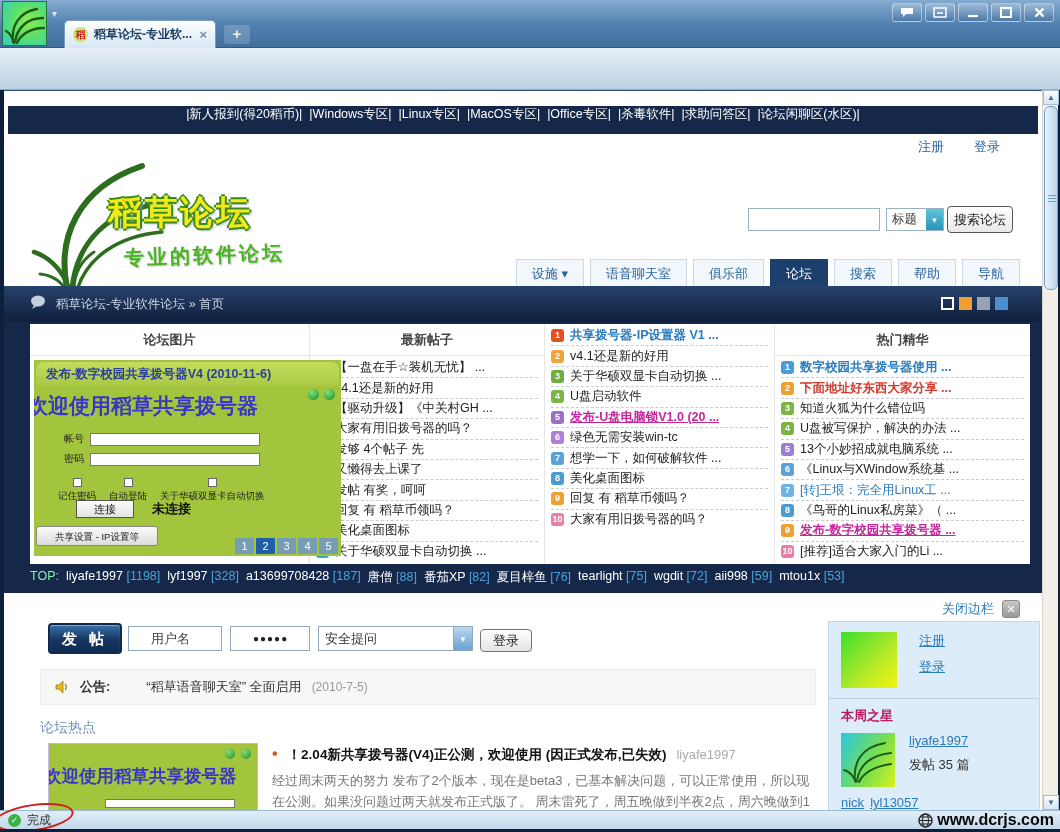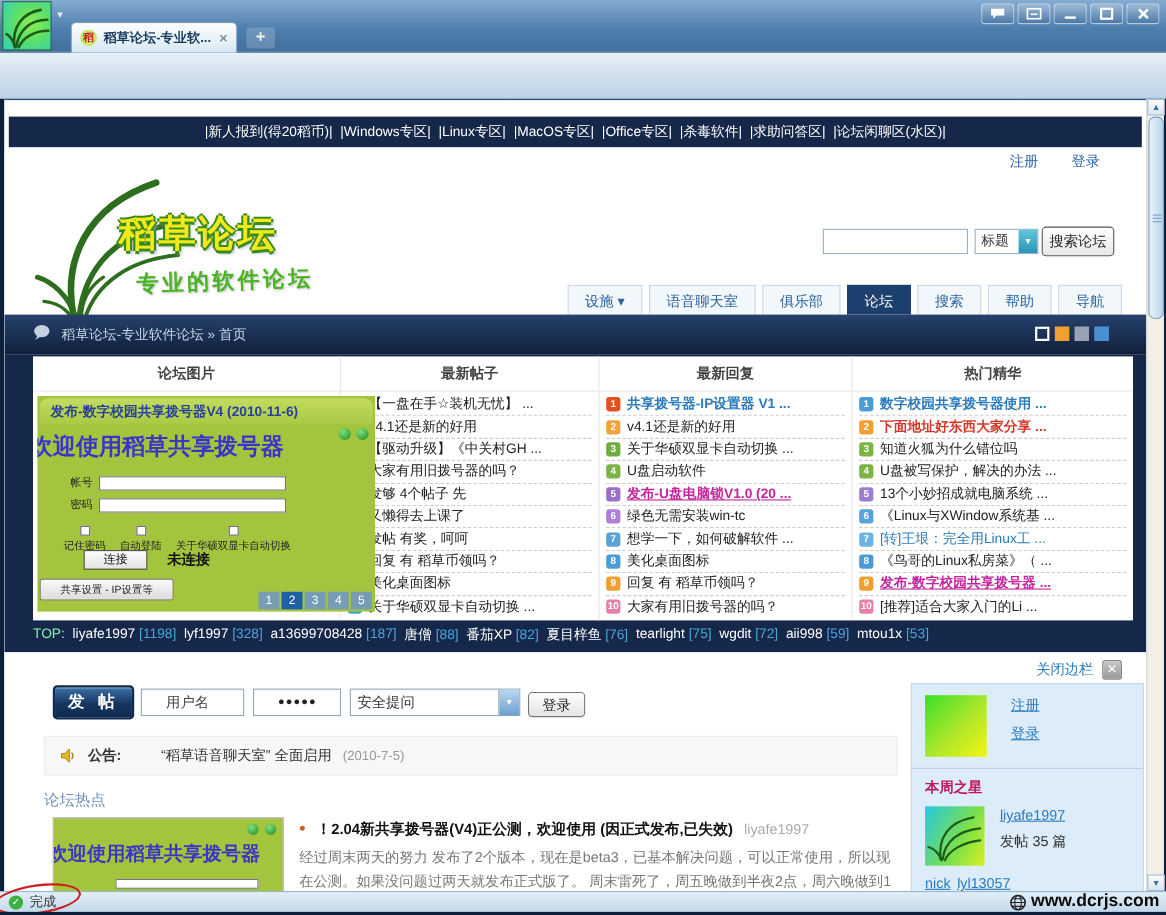--- a/index.html
+++ b/index.html
@@ -36,21 +36,21 @@
   .addr .star { color:#9fb2c2; font-size:15px; }
   .addr .acaret { color:#8aa2b8; font-size:10px; }
 
   
   .page { position:absolute; left:4px; top:90px; width:1038px; height:720px; background:#fff;
     border-top:1px solid #31517a; overflow:hidden; }
   .sideborderL { position:absolute; left:0; top:90px; width:4px; height:720px; background:#0d1f3a; }
   .sideborderR { position:absolute; left:1058px; top:90px; width:2px; height:720px; background:#0d1f3a; }
 
   .navband { position:absolute; left:4px; top:15px; width:1030px; height:28px; background:#15284a;
-    display:flex; align-items:center; justify-content:center; gap:7px; }
+    display:flex; justify-content:center; gap:7px; }
   .navband span { color:#fff; font-size:12.5px; white-space:nowrap; }
 
   .header { position:absolute; left:0; top:43px; width:1038px; height:152px; background:#fff; }
   .logo-title { position:absolute; left:104px; top:56px; font-size:34px; font-weight:bold; color:#f2e91c;
     text-shadow:-2px 0 #3a8a1a, 2px 0 #3a8a1a, 0 -2px #3a8a1a, 0 2px #3a8a1a, 2px 2px 3px #9ab; letter-spacing:2px; }
   .logo-sub { position:absolute; left:120px; top:108px; font-size:20px; font-weight:bold; color:#4ab422;
     text-shadow:1px 1px 2px #bbb; letter-spacing:3px; transform:rotate(-2deg); }
   .auth { position:absolute; right:42px; top:4px; display:flex; gap:30px; }
   .auth span { color:#2b65a0; font-size:13px; }
   .searchrow input { position:absolute; left:744px; top:74px; width:132px; height:23px; border:1px solid #9ab2c6; font-size:13px; padding:0 4px; font-family:inherit; }
@@ -450,21 +450,20 @@
             </div>
 
             <div class="row">
               <span class="badge" style="background: rgb(63, 168, 192);">10</span>
               <span class="t plain">关于华硕双显卡自动切换 ...</span>
             </div>
           </div>
       </div>
 
       <div class="col c3">
-        <div class="chead">最新回复</div>
         <div class="list">
 
             <div class="row">
               <span class="badge" style="background: rgb(226, 80, 32);">1</span>
               <span class="t link">共享拨号器-IP设置器 V1 ...</span>
             </div>
 
             <div class="row">
               <span class="badge" style="background: rgb(242, 163, 60);">2</span>
               <span class="t plain">v4.1还是新的好用</span>

